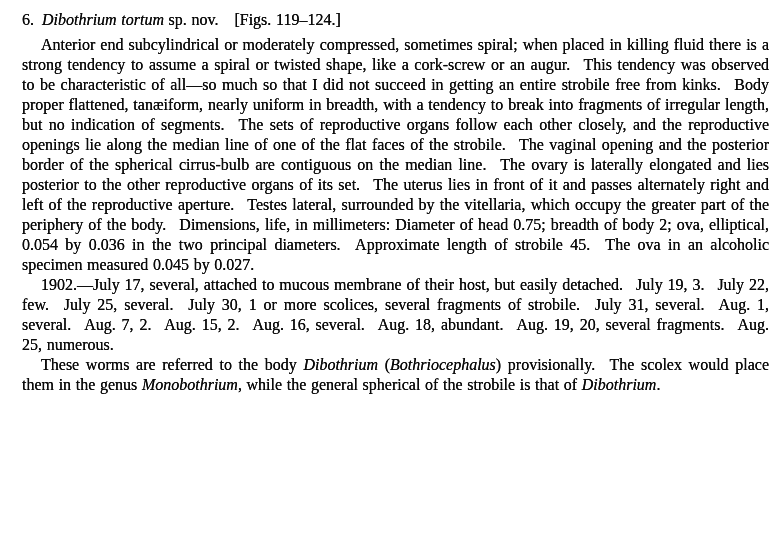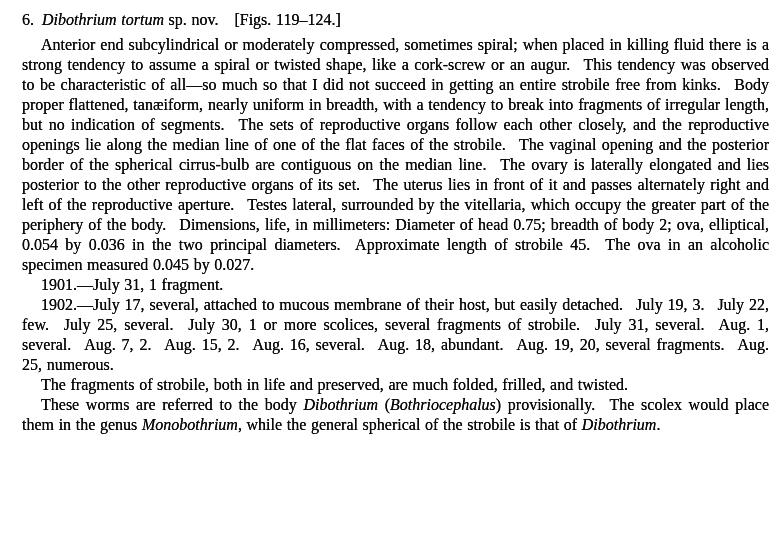--- a/index.html
+++ b/index.html
@@ -39,18 +39,16 @@
     font-style: italic;
   }
 </style>
 </head>
 <body>
 
 <div class="page">
   <div class="doc-body">
       <p class="no-indent heading"><span>6. </span><span class="italic">Dibothrium tortum</span><span> sp. nov. [Figs. 119–124.]</span></p>
       <p><span>Anterior end subcylindrical or moderately compressed, sometimes spiral; when placed in killing fluid there is a strong tendency to assume a spiral or twisted shape, like a cork-screw or an augur.  This tendency was observed to be characteristic of all—so much so that I did not succeed in getting an entire strobile free from kinks.  Body proper flattened, tanæiform, nearly uniform in breadth, with a tendency to break into fragments of irregular length, but no indication of segments.  The sets of reproductive organs follow each other closely, and the reproductive openings lie along the median line of one of the flat faces of the strobile.  The vaginal opening and the posterior border of the spherical cirrus-bulb are contiguous on the median line.  The ovary is laterally elongated and lies posterior to the other reproductive organs of its set.  The uterus lies in front of it and passes alternately right and left of the reproductive aperture.  Testes lateral, surrounded by the vitellaria, which occupy the greater part of the periphery of the body.  Dimensions, life, in millimeters: Diameter of head 0.75; breadth of body 2; ova, elliptical, 0.054 by 0.036 in the two principal diameters.  Approximate length of strobile 45.  The ova in an alcoholic specimen measured 0.045 by 0.027.</span></p>
-      <p><span>1901.—July 31, 1 fragment.</span></p>
       <p><span>1902.—July 17, several, attached to mucous membrane of their host, but easily detached.  July 19, 3.  July 22, few.  July 25, several.  July 30, 1 or more scolices, several fragments of strobile.  July 31, several.  Aug. 1, several.  Aug. 7, 2.  Aug. 15, 2.  Aug. 16, several.  Aug. 18, abundant.  Aug. 19, 20, several fragments.  Aug. 25, numerous.</span></p>
-      <p><span>The fragments of strobile, both in life and preserved, are much folded, frilled, and twisted.</span></p>
       <p><span>These worms are referred to the body </span><span class="italic">Dibothrium</span><span> (</span><span class="italic">Bothriocephalus</span><span>) provisionally.  The scolex would place them in the genus </span><span class="italic">Monobothrium</span><span>, while the general spherical of the strobile is that of </span><span class="italic">Dibothrium</span><span>.</span></p>
     </div>
 </div>
 
 </body></html>

